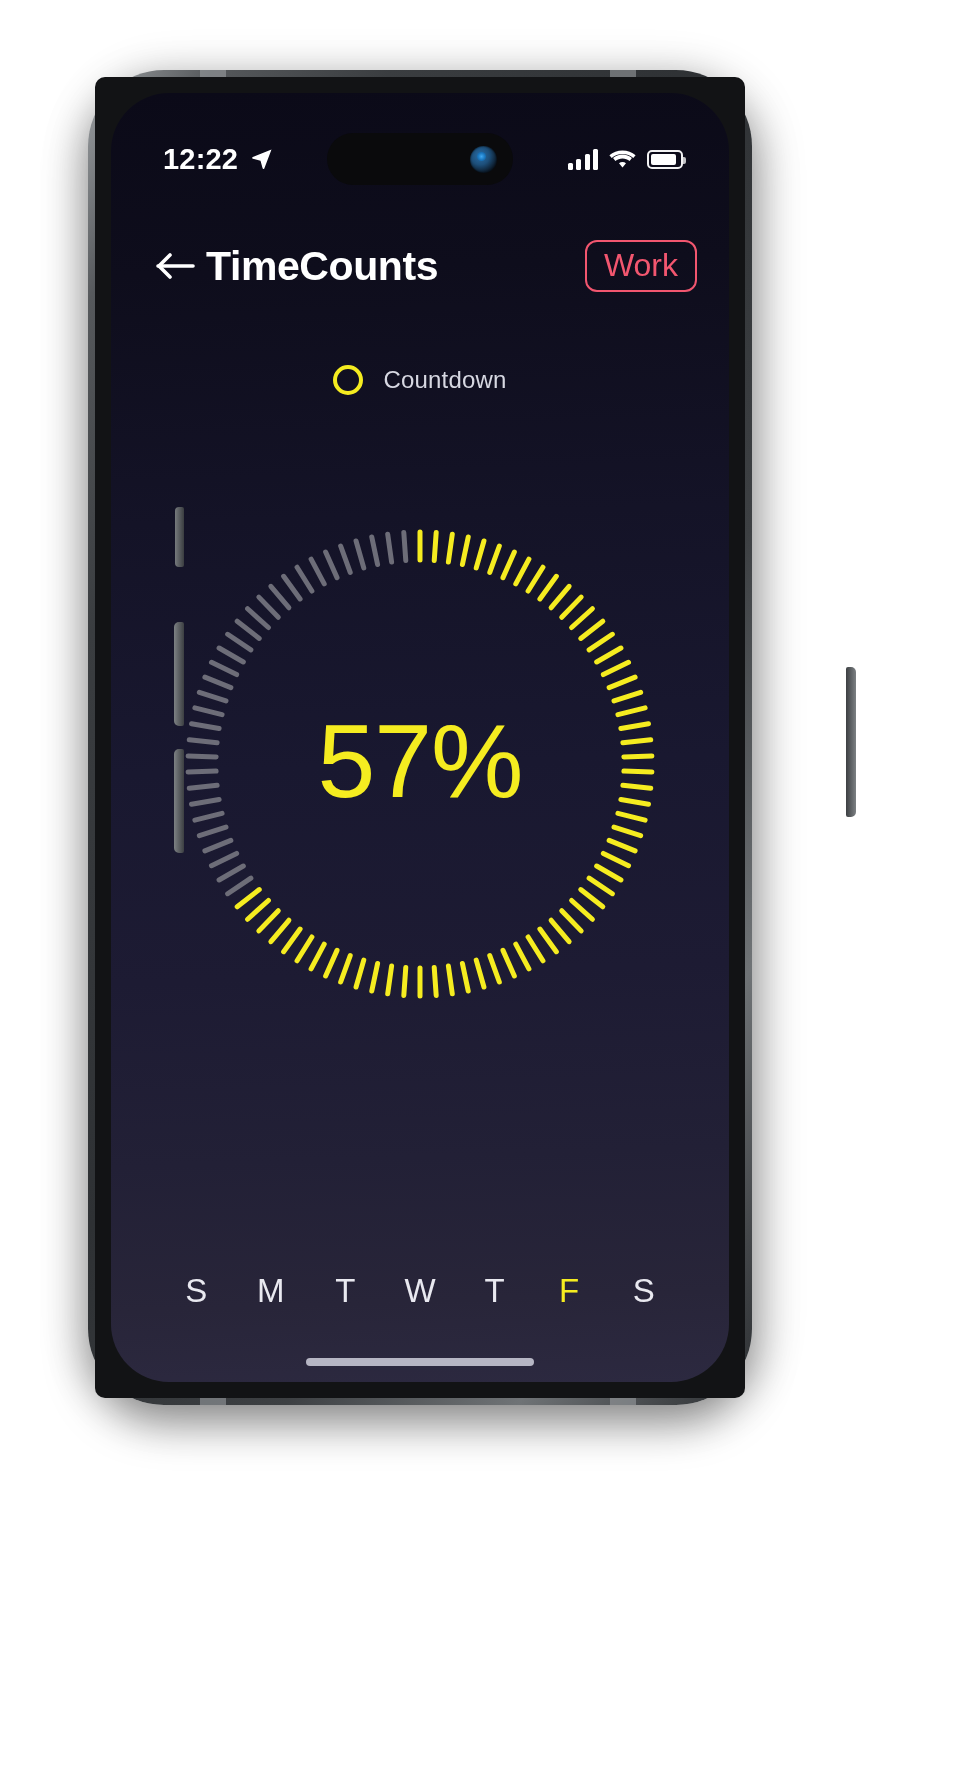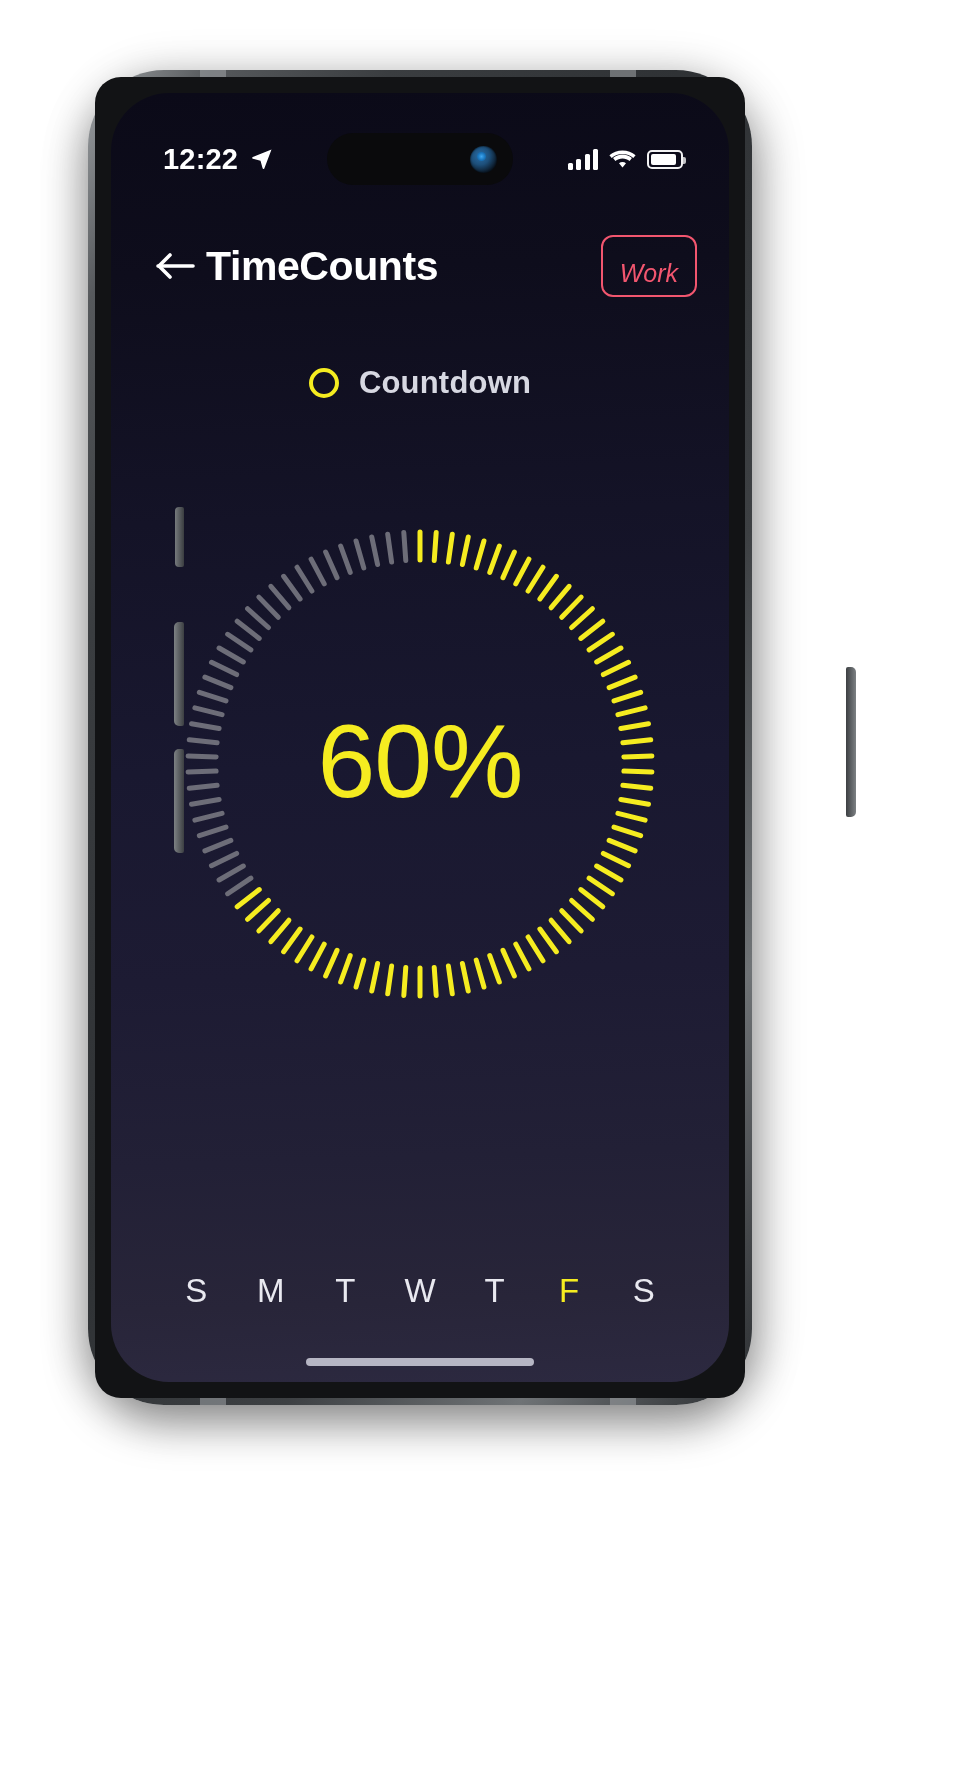--- a/index.html
+++ b/index.html
@@ -37,21 +37,21 @@
     border-radius: 76px;
     background:
       linear-gradient(118deg,#9fa3a6 0%, #56595c 9%, #3a3d40 22%, #2e3134 45%,
                       #3d4043 66%, #6f7376 83%, #45484b 93%, #2c2f32 100%);
     box-shadow: 0 18px 44px rgba(0,0,0,.40);
   }
 
   .phone-mid {
     position: absolute;
     left: 7px; top: 7px; right: 7px; bottom: 7px;
-    border-radius: 26px;
+    border-radius: 10px;
     background: #121315;
   }
 
   .phone-screen {
     position: absolute;
     left: 16px; top: 16px; right: 16px; bottom: 16px;
     border-radius: 58px;
     overflow: hidden;
     background:
       linear-gradient(178deg,
@@ -163,44 +163,43 @@
     margin-left: 3px;
     font-size: 41px;
     font-weight: 700;
     color: #ffffff;
     letter-spacing: -.4px;
   }
   .badge-work {
     border: 2.5px solid #f2566f;
     color: #f2566f;
     border-radius: 12px;
-    padding: 24px 17px 9px;
-    font-size: 25px;
+    padding: 7px 17px 9px;
+    font-size: 32px;
     font-weight: 500;
     line-height: 1;
     white-space: nowrap;
-    font-style: italic;
   }
 
   
   .mode-row {
     position: absolute;
     left: 0; right: 0; top: 272px;
     display: flex; align-items: center; justify-content: center;
     gap: 20px;
   }
   .mode-ring {
     width: 30px; height: 30px;
     border: 4.5px solid #f5ec20;
     border-radius: 50%;
   }
   .mode-label {
-    font-size: 31px;
+    font-size: 24px;
     color: #d7d8e2;
-    font-weight: 700;
+    font-weight: 400;
     letter-spacing: .2px;
   }
 
   
   .dial-wrap {
     position: absolute;
     left: 50%; transform: translateX(-50%);
     top: 432px;
     width: 478px; height: 478px;
   }
@@ -402,21 +401,21 @@
                   <line x1="130.89647009642619" y1="65.9981883840891" x2="116.05873069789644" y2="42.252841691709165" stroke="#6d6d78" stroke-width="5" stroke-linecap="round"></line>
                   <line x1="143.22780119167828" y1="58.878691056778905" x2="130.08259743367336" y2="34.156158456728946" stroke="#6d6d78" stroke-width="5" stroke-linecap="round"></line>
                   <line x1="156.0257248125368" y1="52.63672664090939" x2="144.63709880641437" y2="27.05745382691657" stroke="#6d6d78" stroke-width="5" stroke-linecap="round"></line>
                   <line x1="169.22789076156346" y1="47.30270535967472" x2="159.65132674844472" y2="20.991311977669284" stroke="#6d6d78" stroke-width="5" stroke-linecap="round"></line>
                   <line x1="182.76997941333224" y1="42.90261402858292" x2="175.05213345045627" y2="15.987286542309988" stroke="#6d6d78" stroke-width="5" stroke-linecap="round"></line>
                   <line x1="196.586015073177" y1="39.45788945030367" x2="190.76448773027974" y2="12.069756629757109" stroke="#6d6d78" stroke-width="5" stroke-linecap="round"></line>
                   <line x1="210.60868740414656" y1="36.98531397671968" x2="206.71184057726472" y2="9.257808051955692" stroke="#6d6d78" stroke-width="5" stroke-linecap="round"></line>
                   <line x1="224.76967935619837" y1="35.496933746995865" x2="222.81649809136286" y2="7.565140339720784" stroke="#6d6d78" stroke-width="5" stroke-linecap="round"></line>
                 </g>
             </svg>
-            <div class="pct-text">60%</div>
+            <div class="pct-text">57%</div>
           </div>
 
           <div class="weekdays">
             <div class="day">
               <span>S</span>
             </div>
             <div class="day">
               <span>M</span>
             </div>
             <div class="day">

